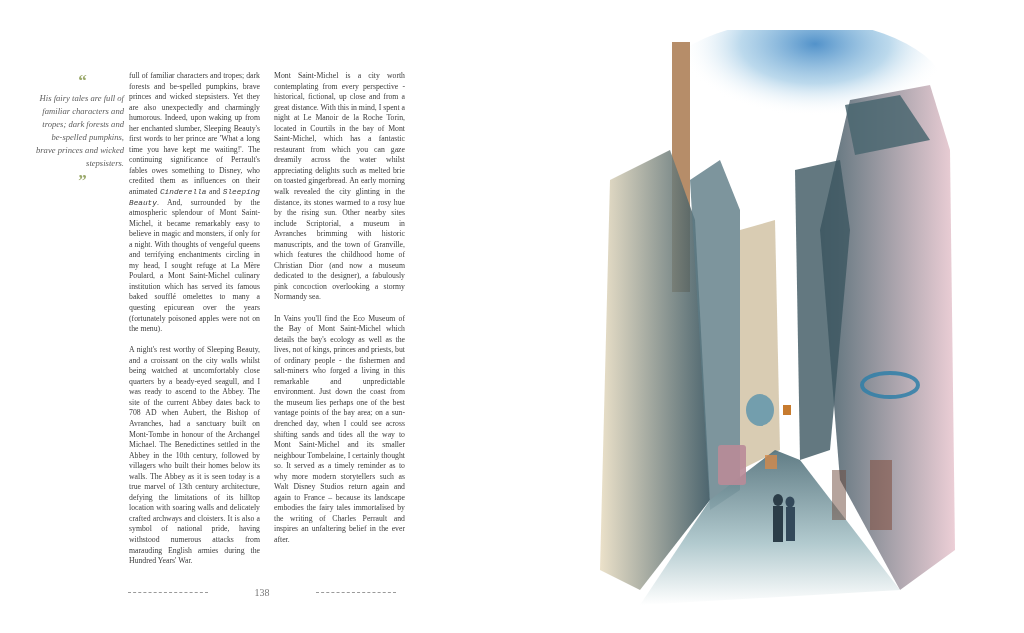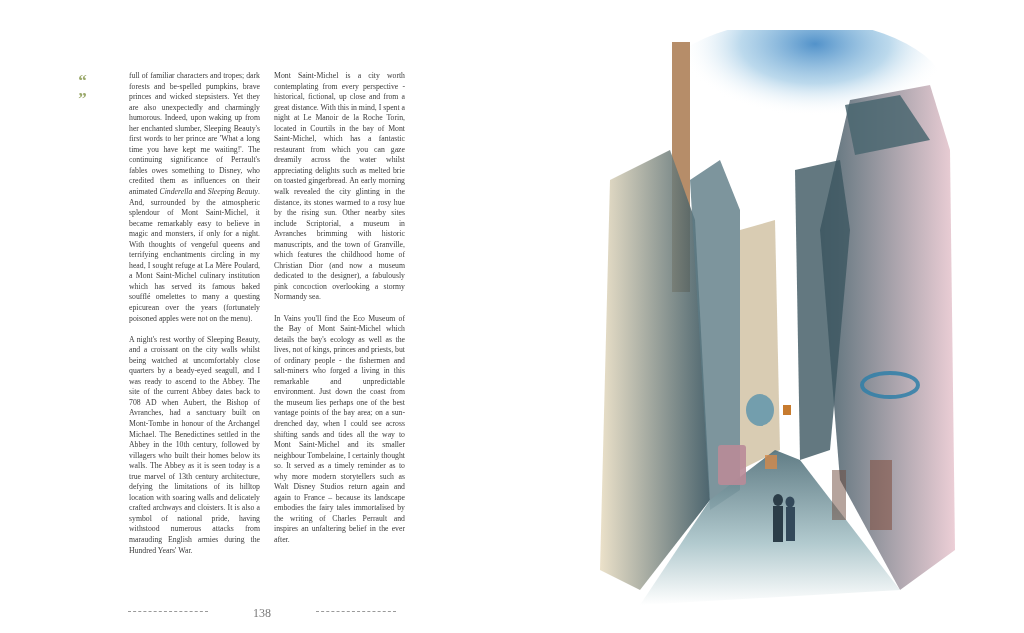--- a/index.html
+++ b/index.html
@@ -16,37 +16,38 @@
     text-align:right; font-style:italic; font-size:8.6px; line-height:13px; color:#5e5e5e;
   }
   .qmark { display:block; text-align:center; color:#9aa86a; font-size:17px; font-style:normal; line-height:14px; font-weight:bold; letter-spacing:-1px; }
   .qmark.open { margin-bottom:4px; padding-left:10px; }
   .qmark.close { margin-top:4px; padding-left:10px; }
 
   .col { position:absolute; top:71px; width:131px; font-size:7.75px; line-height:10.55px; text-align:justify; color:#3b3b3b; hyphens:none; }
   .col p { margin:0 0 10.5px 0; }
   .col1 { left:129px; }
   .col2 { left:274px; }
-  .col em { font-style:italic; }
+  .col em { font-style:italic;font-family:Liberation Mono, monospace; }
 
-  .footer { position:absolute; top:606px; left:128px; width:268px; height:10px; font-size:12px; color:#777; }
+  .footer { position:absolute; top:587px; left:128px; width:268px; height:10px; font-size:10px; color:#777; }
   .rule { position:absolute; top:5px; width:80px; border-top:1px dashed #9a9a9a; }
   .rule.l { left:0; } .rule.r { right:0; }
   .pagenum { position:absolute; left:0; right:0; top:0; text-align:center; }
 
   .painting { position:absolute; left:600px; top:30px; width:360px; height:590px; }
 </style>
 </head>
 <body>
 
 <div class="spread">
   <div class="page-left">
 
     <div class="pullquote">
       <span class="qmark open">“</span>
+      <span>His fairy tales are full of familiar characters and tropes; dark forests and be-spelled pumpkins, brave princes and wicked stepsisters.</span>
       <span class="qmark close">”</span>
     </div>
 
     <div class="col col1">
       <p><span>full of familiar characters and tropes; dark forests and be-spelled pumpkins, brave princes and wicked stepsisters. Yet they are also unexpectedly and charmingly humorous. Indeed, upon waking up from her enchanted slumber, Sleeping Beauty's first words to her prince are 'What a long time you have kept me waiting!'. The continuing significance of Perrault's fables owes something to Disney, who credited them as influences on their animated </span><em>Cinderella</em><span> and </span><em>Sleeping Beauty</em><span>. And, surrounded by the atmospheric splendour of Mont Saint-Michel, it became remarkably easy to believe in magic and monsters, if only for a night. With thoughts of vengeful queens and terrifying enchantments circling in my head, I sought refuge at La Mère Poulard, a Mont Saint-Michel culinary institution which has served its famous baked soufflé omelettes to many a questing epicurean over the years (fortunately poisoned apples were not on the menu).</span></p>
       <p>A night's rest worthy of Sleeping Beauty, and a croissant on the city walls whilst being watched at uncomfortably close quarters by a beady-eyed seagull, and I was ready to ascend to the Abbey. The site of the current Abbey dates back to 708 AD when Aubert, the Bishop of Avranches, had a sanctuary built on Mont-Tombe in honour of the Archangel Michael. The Benedictines settled in the Abbey in the 10th century, followed by villagers who built their homes below its walls. The Abbey as it is seen today is a true marvel of 13th century architecture, defying the limitations of its hilltop location with soaring walls and delicately crafted archways and cloisters. It is also a symbol of national pride, having withstood numerous attacks from marauding English armies during the Hundred Years' War.</p>
     </div>
 
     <div class="col col2">
       <p>Mont Saint-Michel is a city worth contemplating from every perspective - historical, fictional, up close and from a great distance. With this in mind, I spent a night at Le Manoir de la Roche Torin, located in Courtils in the bay of Mont Saint-Michel, which has a fantastic restaurant from which you can gaze dreamily across the water whilst appreciating delights such as melted brie on toasted gingerbread. An early morning walk revealed the city glinting in the distance, its stones warmed to a rosy hue by the rising sun. Other nearby sites include Scriptorial, a museum in Avranches brimming with historic manuscripts, and the town of Granville, which features the childhood home of Christian Dior (and now a museum dedicated to the designer), a fabulously pink concoction overlooking a stormy Normandy sea.</p>

